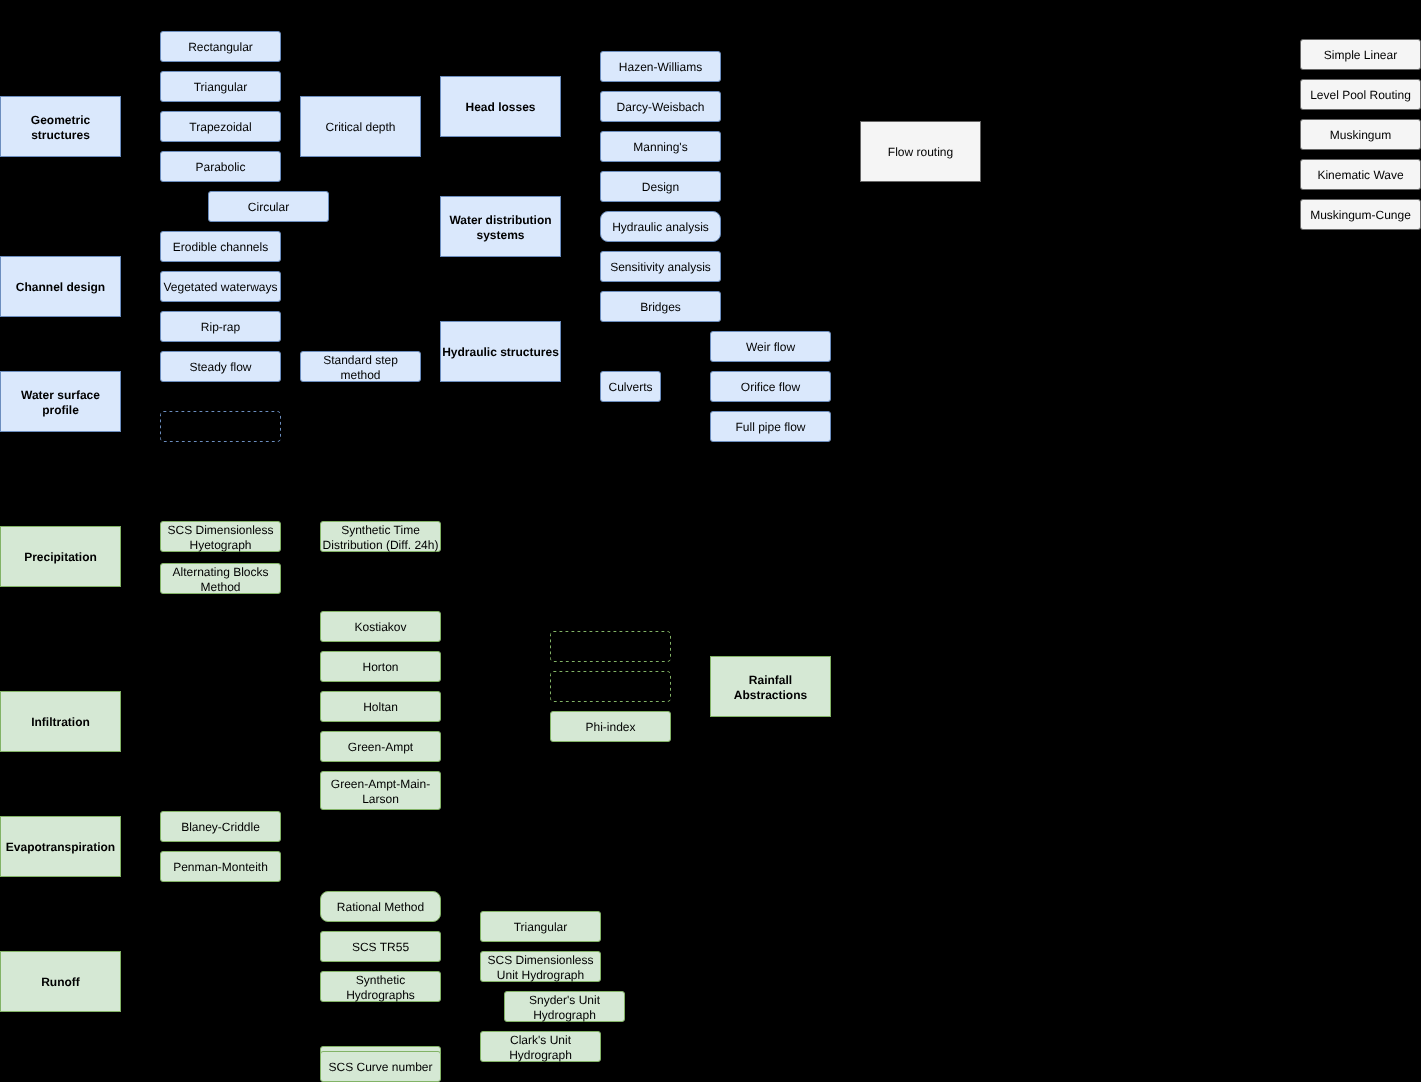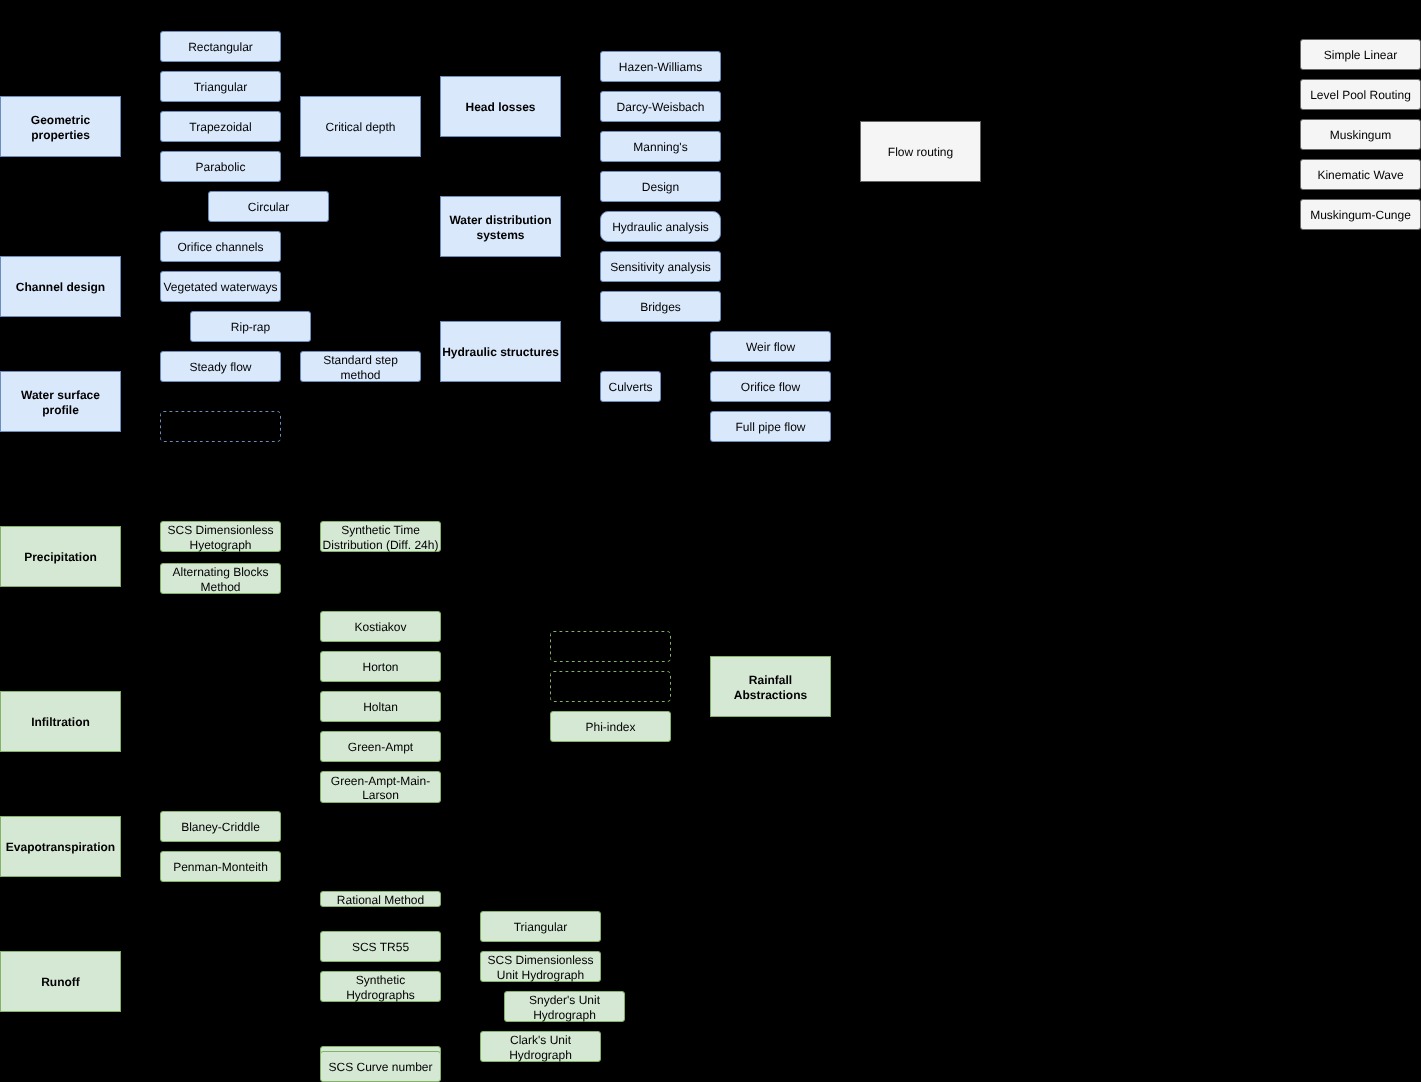--- a/index.html
+++ b/index.html
@@ -24,21 +24,21 @@
   .bold{font-weight:bold;}
 </style>
 </head>
 <body>
 
 <div id="canvas">
   <div class="grp">
     <div class="col">
       <div class="node blue bold" style="left:0px;top:96px;width:121px;height:61px;">
           <span class="lbl">Geometric
-properties</span>
+structures</span>
         </div>
       <div class="node blue bold" style="left:0px;top:256px;width:121px;height:61px;">
           <span class="lbl">Channel design</span>
         </div>
       <div class="node blue bold" style="left:0px;top:371px;width:121px;height:61px;">
           <span class="lbl">Water surface
 profile</span>
         </div>
     </div>
     <div class="col">
@@ -51,26 +51,26 @@
       <div class="node blue r3" style="left:160px;top:111px;width:121px;height:31px;">
           <span class="lbl">Trapezoidal</span>
         </div>
       <div class="node blue r3" style="left:160px;top:151px;width:121px;height:31px;">
           <span class="lbl">Parabolic</span>
         </div>
       <div class="node blue r3" style="left:160px;top:191px;width:121px;height:31px;margin-left:48px;">
           <span class="lbl">Circular</span>
         </div>
       <div class="node blue r3" style="left:160px;top:231px;width:121px;height:31px;">
-          <span class="lbl">Orifice channels</span>
+          <span class="lbl">Erodible channels</span>
         </div>
       <div class="node blue r3" style="left:160px;top:271px;width:121px;height:31px;">
           <span class="lbl">Vegetated waterways</span>
         </div>
-      <div class="node blue r3" style="left:160px;top:311px;width:121px;height:31px;margin-left:30px;">
+      <div class="node blue r3" style="left:160px;top:311px;width:121px;height:31px;">
           <span class="lbl">Rip-rap</span>
         </div>
       <div class="node blue r3" style="left:160px;top:351px;width:121px;height:31px;">
           <span class="lbl">Steady flow</span>
         </div>
       <div class="node dashnode r3" style="left:160px;top:411px;width:121px;height:31px;">
           <svg class="dashsvg" width="121" height="31" viewBox="0 0 121 31">
             <rect x="0.5" y="0.5" width="120" height="30" rx="3" ry="3" fill="none" stroke="#6c8ebf" stroke-width="1" stroke-dasharray="2.8 3.2"></rect>
           </svg>
           <span class="lbl"></span>
@@ -200,25 +200,25 @@
         </div>
       <div class="node green r3" style="left:320px;top:651px;width:121px;height:31px;">
           <span class="lbl">Horton</span>
         </div>
       <div class="node green r3" style="left:320px;top:691px;width:121px;height:31px;">
           <span class="lbl">Holtan</span>
         </div>
       <div class="node green r3" style="left:320px;top:731px;width:121px;height:31px;">
           <span class="lbl">Green-Ampt</span>
         </div>
-      <div class="node green r3" style="left:320px;top:771px;width:121px;height:32px;">
+      <div class="node green r3" style="left:320px;top:771px;width:121px;height:39px;">
           <span class="lbl">Green-Ampt-Main-
 Larson</span>
         </div>
-      <div class="node green r3" style="left:320px;top:891px;width:121px;height:16px;">
+      <div class="node green r3" style="left:320px;top:891px;width:121px;height:31px;border-radius:8px;">
           <span class="lbl">Rational Method</span>
         </div>
       <div class="node green r3" style="left:320px;top:931px;width:121px;height:31px;">
           <span class="lbl">SCS TR55</span>
         </div>
       <div class="node green r3" style="left:320px;top:971px;width:121px;height:31px;">
           <span class="lbl">Synthetic
 Hydrographs</span>
         </div>
       <div class="node green r3" style="left:320px;top:1011px;width:121px;height:31px;margin-top:35px;">

